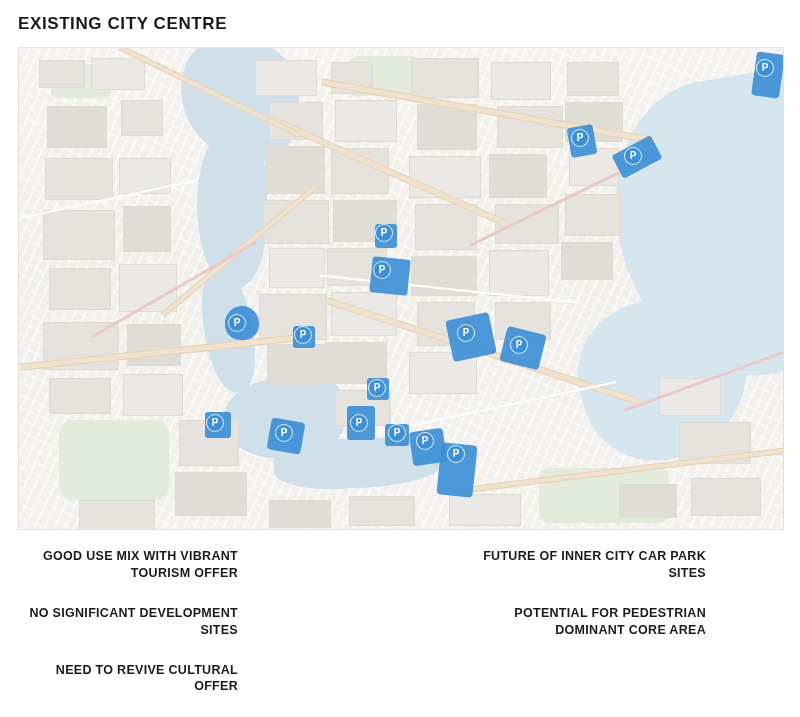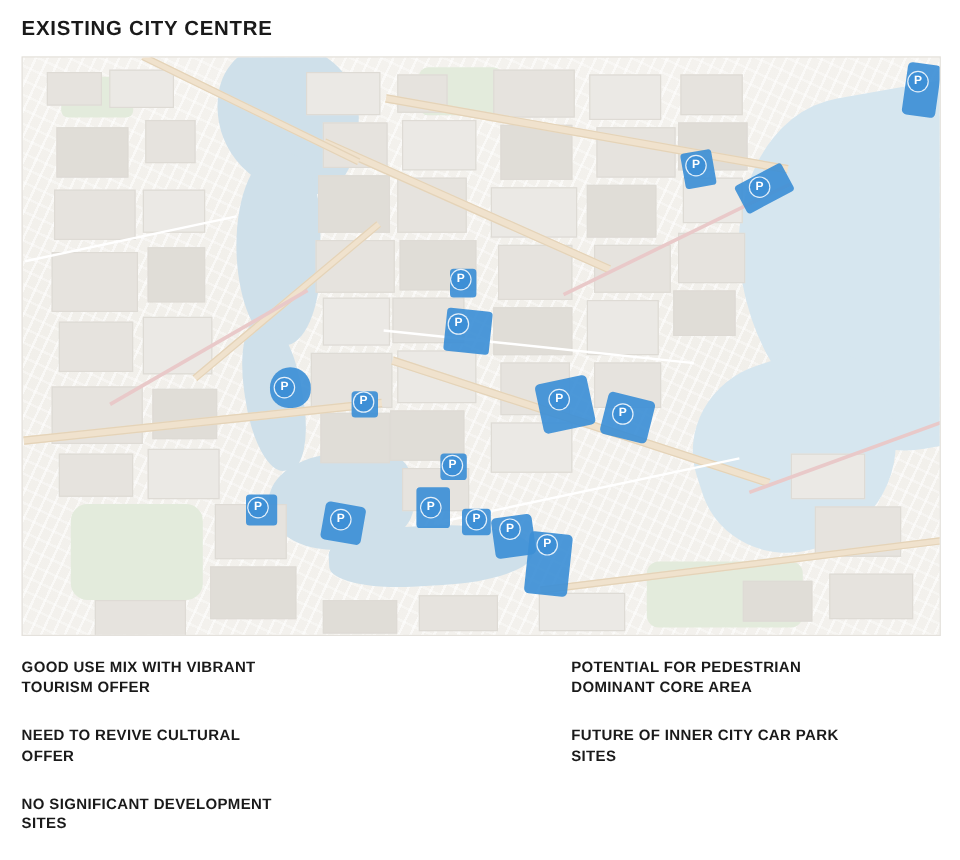--- a/index.html
+++ b/index.html
@@ -109,20 +109,21 @@
     font-family: "Liberation Sans", sans-serif;
     box-shadow: 0 0 0 1px rgba(255,255,255,0.85);
   }
   
   .cols {
     position: absolute;
     left: 18px;
     top: 548px;
     width: 766px;
     height: 150px;
+    text-align: right;
   }
   .col {
     position: absolute;
     top: 0;
     width: 220px;
   }
   .col-1 { left: 0px; }
   .col-2 { left: 237px; width: 215px; }
   .col-3 { left: 458px; width: 230px; }
   .bullet {
@@ -276,27 +277,27 @@
         <span class="cp-badge" style="left:429px;top:398px;">P</span>
       </div>
 
     </div>
   </div>
 
   <div class="cols">
 
     <div class="col col-1">
       <div class="bullet">GOOD USE MIX WITH VIBRANT TOURISM OFFER</div>
+      <div class="bullet">NO SIGNIFICANT DEVELOPMENT SITES</div>
       <div class="bullet">NEED TO REVIVE CULTURAL OFFER</div>
-      <div class="bullet">NO SIGNIFICANT DEVELOPMENT SITES</div>
     </div>
 
     <div class="col col-2">
     </div>
 
     <div class="col col-3">
+      <div class="bullet">FUTURE OF INNER CITY CAR PARK SITES</div>
       <div class="bullet">POTENTIAL FOR PEDESTRIAN DOMINANT CORE AREA</div>
-      <div class="bullet">FUTURE OF INNER CITY CAR PARK SITES</div>
     </div>
 
   </div>
 
 </div>
 
 </body></html>

